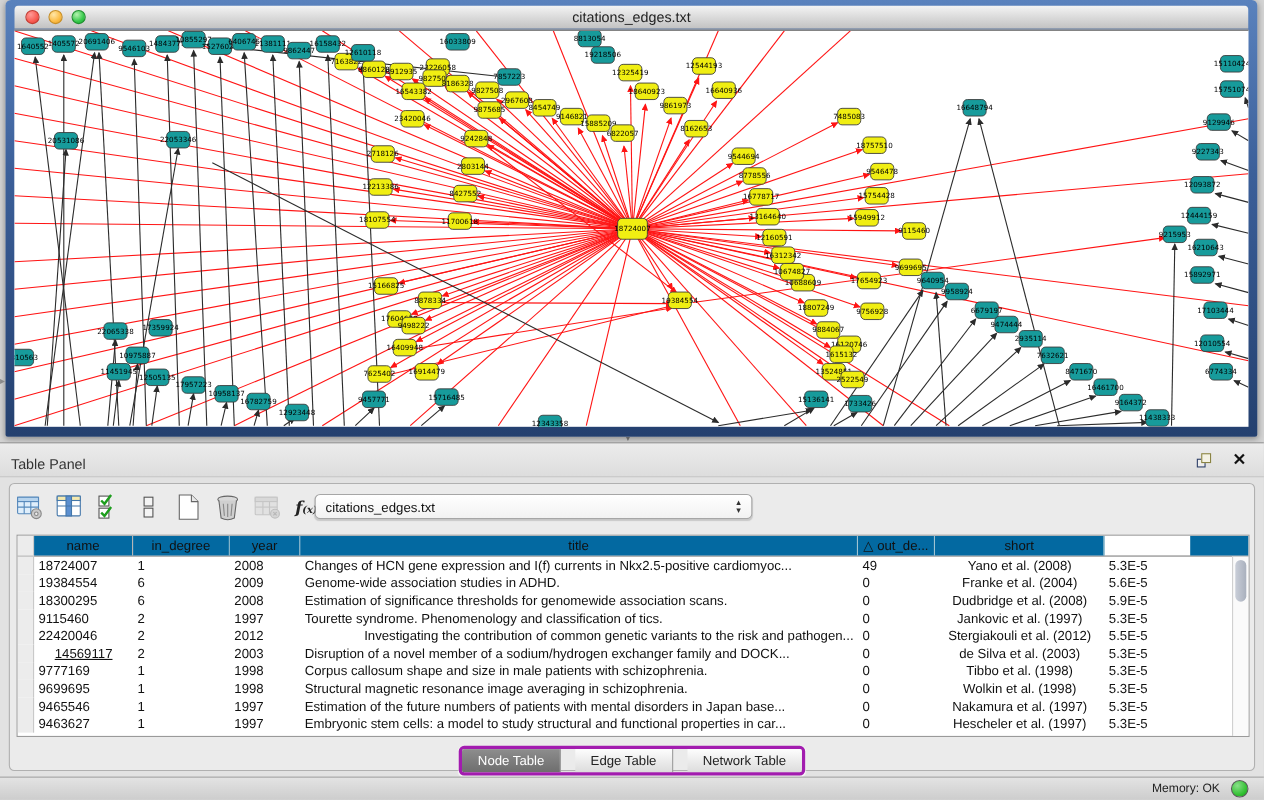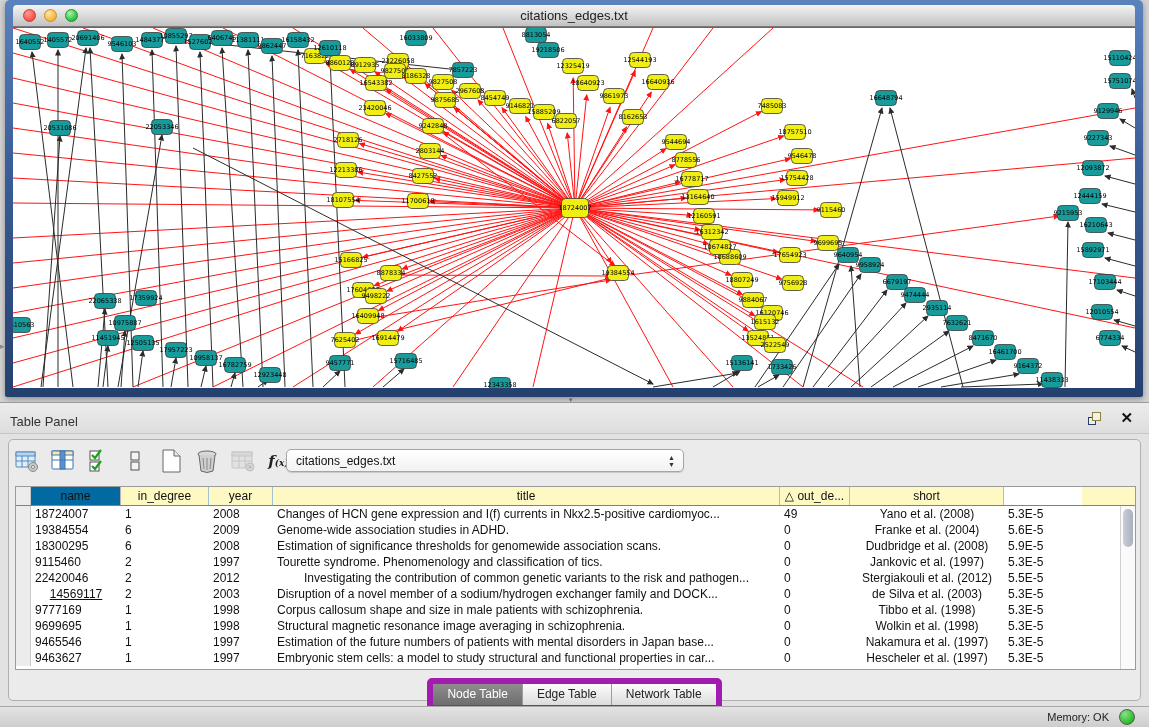--- a/index.html
+++ b/index.html
@@ -45,33 +45,33 @@
   .fx small { font-size:9px; font-weight:bold; }
   .combo { position:absolute; left:277px; top:9px; width:398px; height:23px; background:linear-gradient(180deg,#ffffff,#f2f2f2);
            border:1px solid #a6a6a6; border-radius:5px; box-shadow:0 1px 1px rgba(0,0,0,.15); cursor:pointer; }
   .combo .val { position:absolute; left:9px; top:4px; font-size:12px; color:#111; }
   .combo .step { position:absolute; right:6px; top:2px; width:11px; height:18px; font-size:7px; color:#333;
                  display:flex; flex-direction:column; align-items:center; justify-content:center; line-height:7px; }
 
   
   .dtable { position:absolute; left:6px; top:46px; width:1121px; height:184px; background:#fff; border:1px solid #9a9a9a; overflow:hidden; }
   .thead { display:flex; height:19px; border-bottom:1px solid #808080; }
-  .th { font-size:12px; color:#111; text-align:center; line-height:18px; background:#fef9c3;
+  .th { font-size:12px; color:#111; text-align:center; line-height:18px; background:#0369a1;
         border-right:1px solid #9fc3d2; overflow:hidden; white-space:nowrap; flex:none; cursor:pointer; }
   .th.gray { background:#0369a1; border-right:1px solid #b5b5b5; }
   .th.fill { flex:1; border-right:none; }
   .gutter { width:15px; flex:none; background:#ececec; border-right:1px solid #c9c9c9; }
   .trow { display:flex; height:16px; }
   .td { font-size:12px; color:#111; line-height:16px; padding:0 4px; white-space:nowrap; overflow:hidden; flex:none; }
   .vscroll { position:absolute; right:0; top:19px; bottom:0; width:15px; background:#fafafa; border-left:1px solid #d0d0d0; }
   .vthumb { position:absolute; left:2px; top:3px; width:10px; height:38px; background:linear-gradient(90deg,#c9ced8,#a9b0bd); border-radius:6px; }
 
   
   .tabs { position:absolute; left:0; right:0; top:238px; display:flex; justify-content:center; }
-  .tabset { display:flex; border:6px solid #a21caf; border-radius:5px; overflow:hidden; box-shadow:0 1px 1px rgba(255,255,255,.7); }
+  .tabset { display:flex; border:3px solid #a21caf; border-radius:5px; overflow:hidden; box-shadow:0 1px 1px rgba(255,255,255,.7);gap:13px; }
   .tab { font-size:12px; padding:3px 14px 4px 14px; background:linear-gradient(180deg,#fdfdfd,#dcdcdc); color:#222;
          border-right:1px solid #9d9d9d; cursor:pointer; }
   .tab:last-child { border-right:none; }
   .tab.active { background:linear-gradient(180deg,#8d8d8d,#6e6e6e); color:#fff; }
 
   
   .statusbar { position:absolute; left:0; top:706px; width:1149px; height:21px;
                background:linear-gradient(180deg,#e3e3e3,#cdcdcd); border-top:1px solid #a8a8a8; }
   .mem { position:absolute; right:40px; top:4px; font-size:11px; color:#222; }
   .memdot { position:absolute; right:14px; top:2px; width:16px; height:16px; border-radius:50%;
@@ -628,21 +628,21 @@
             <div class="td" style="width: 507px; text-align: left;">Tourette syndrome. Phenomenology and classification of tics.</div>
             <div class="td" style="width: 70px; text-align: left;">0</div>
             <div class="td" style="width: 154px; text-align: center;">Jankovic et al. (1997)</div>
             <div class="td" style="width: 78px; text-align: left;">5.3E-5</div>
           </div>
           <div class="trow">
             <div class="gutter"></div>
             <div class="td" style="width: 90px; text-align: left;">22420046</div>
             <div class="td" style="width: 88px; text-align: left;">2</div>
             <div class="td" style="width: 64px; text-align: left;">2012</div>
-            <div class="td" style="width: 507px; text-align: center;">Investigating the contribution of common genetic variants to the risk and pathogen...</div>
+            <div class="td" style="width: 507px; text-align: right;">Investigating the contribution of common genetic variants to the risk and pathogen...</div>
             <div class="td" style="width: 70px; text-align: left;">0</div>
             <div class="td" style="width: 154px; text-align: center;">Stergiakouli et al. (2012)</div>
             <div class="td" style="width: 78px; text-align: left;">5.5E-5</div>
           </div>
           <div class="trow">
             <div class="gutter"></div>
             <div class="td" style="width: 90px; text-align: center; text-decoration: underline;">14569117</div>
             <div class="td" style="width: 88px; text-align: left;">2</div>
             <div class="td" style="width: 64px; text-align: left;">2003</div>
             <div class="td" style="width: 507px; text-align: left;">Disruption of a novel member of a sodium/hydrogen exchanger family and DOCK...</div>

